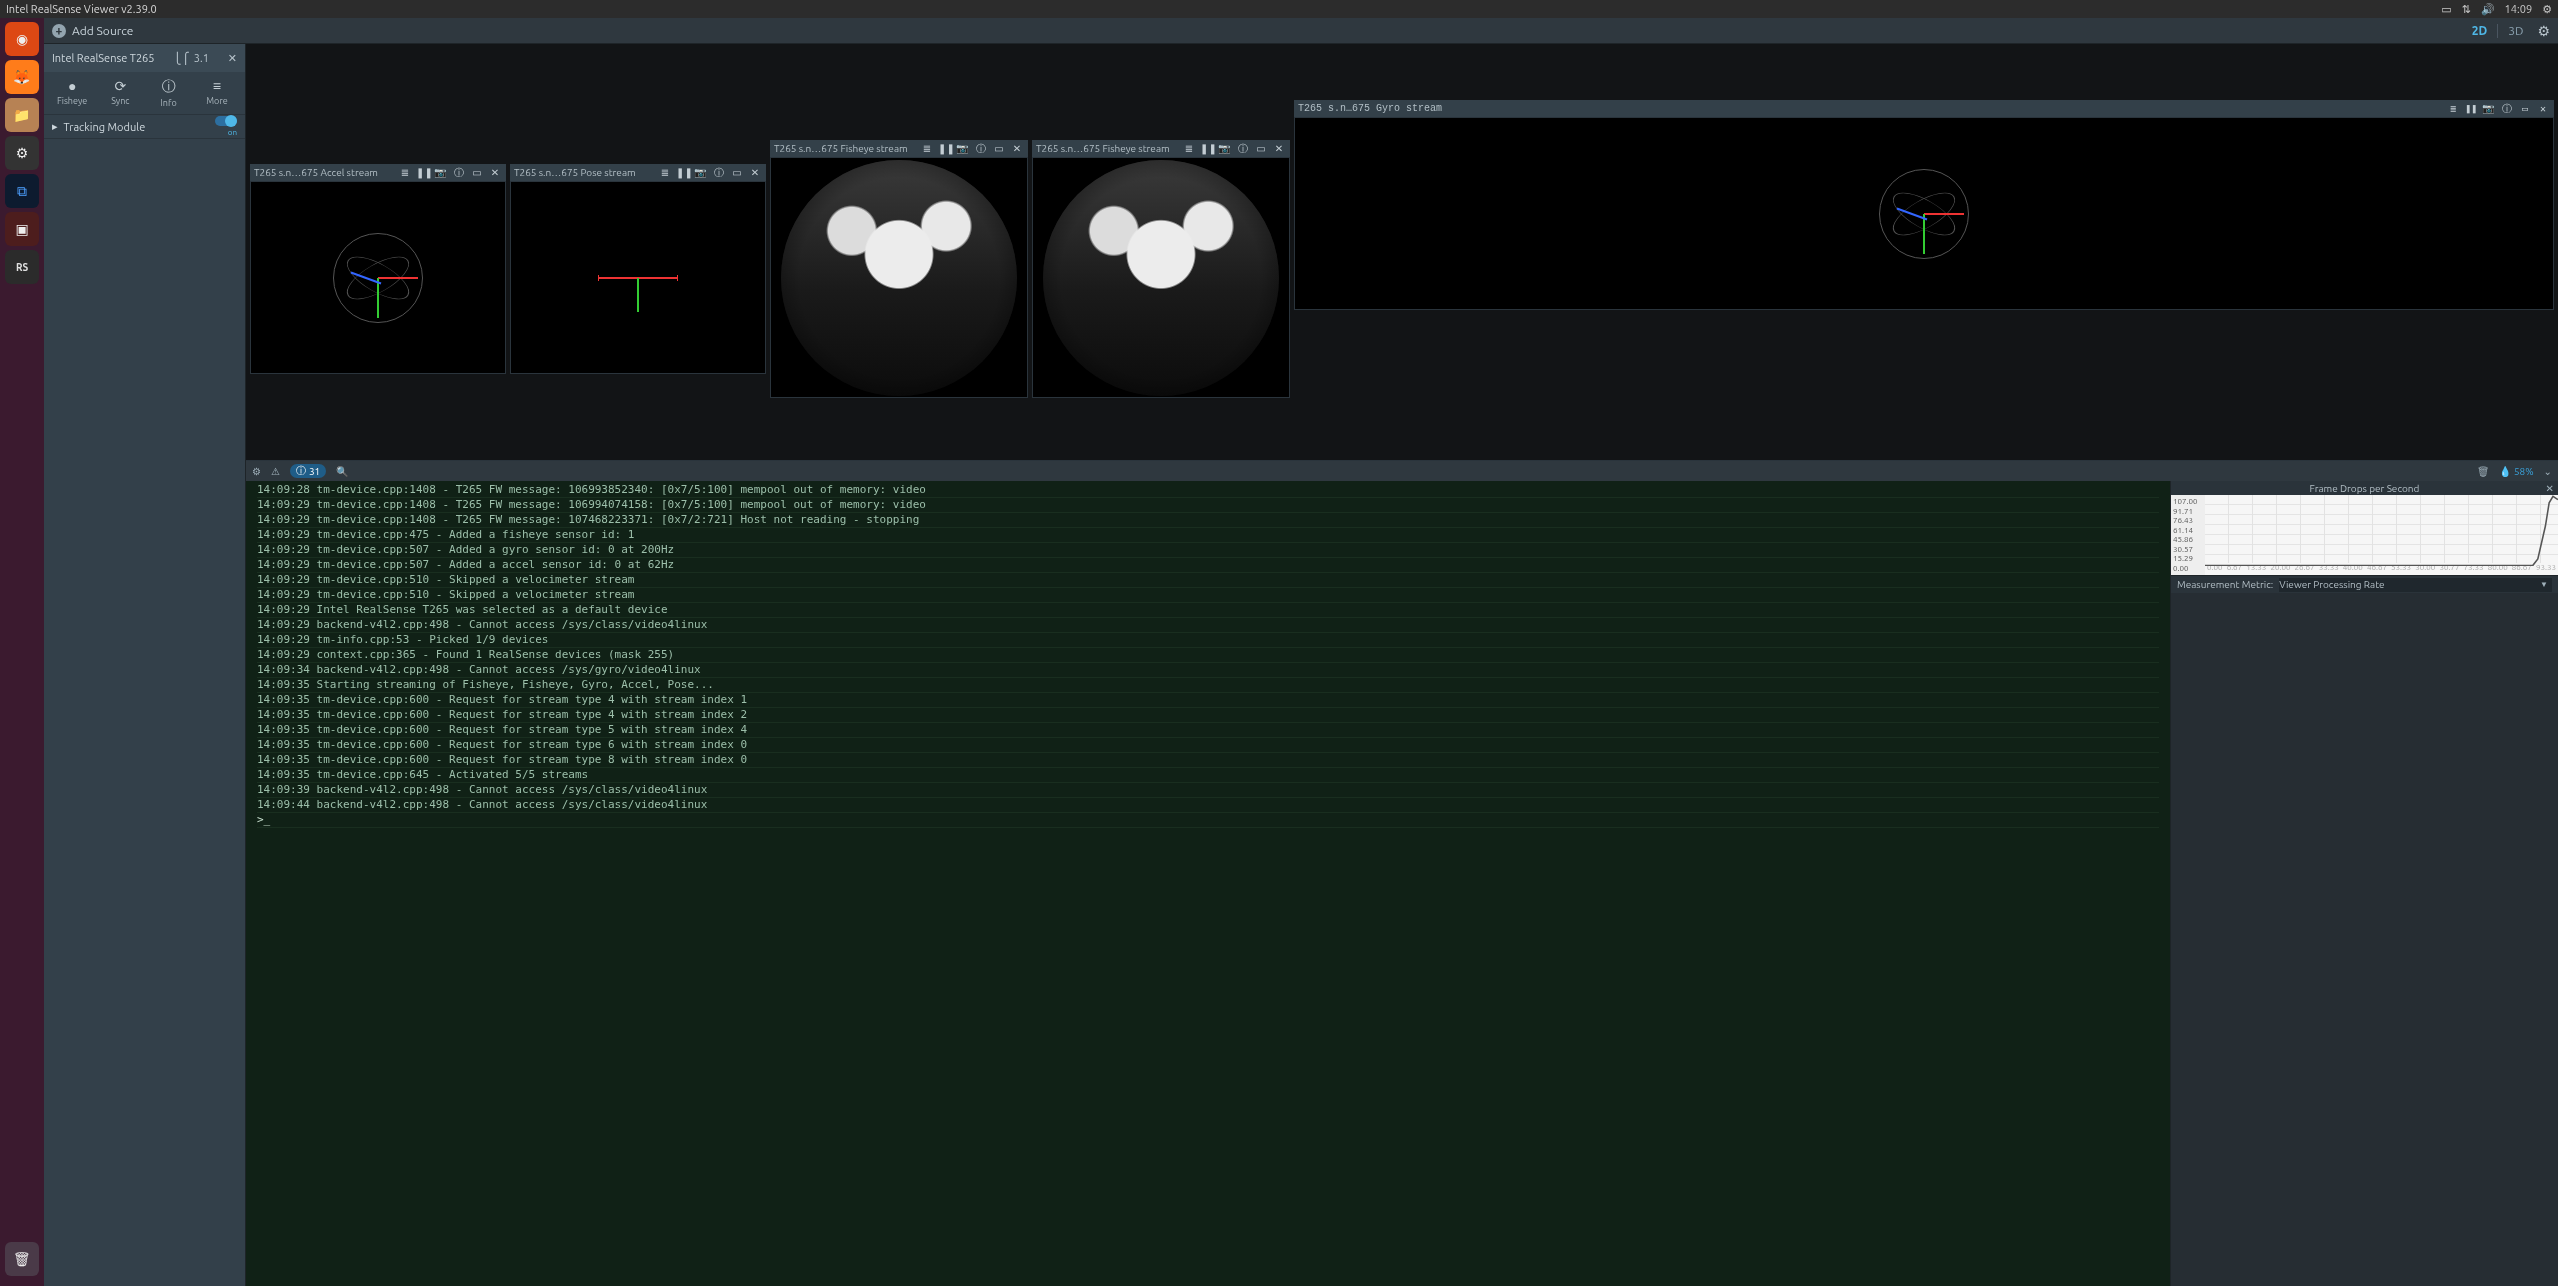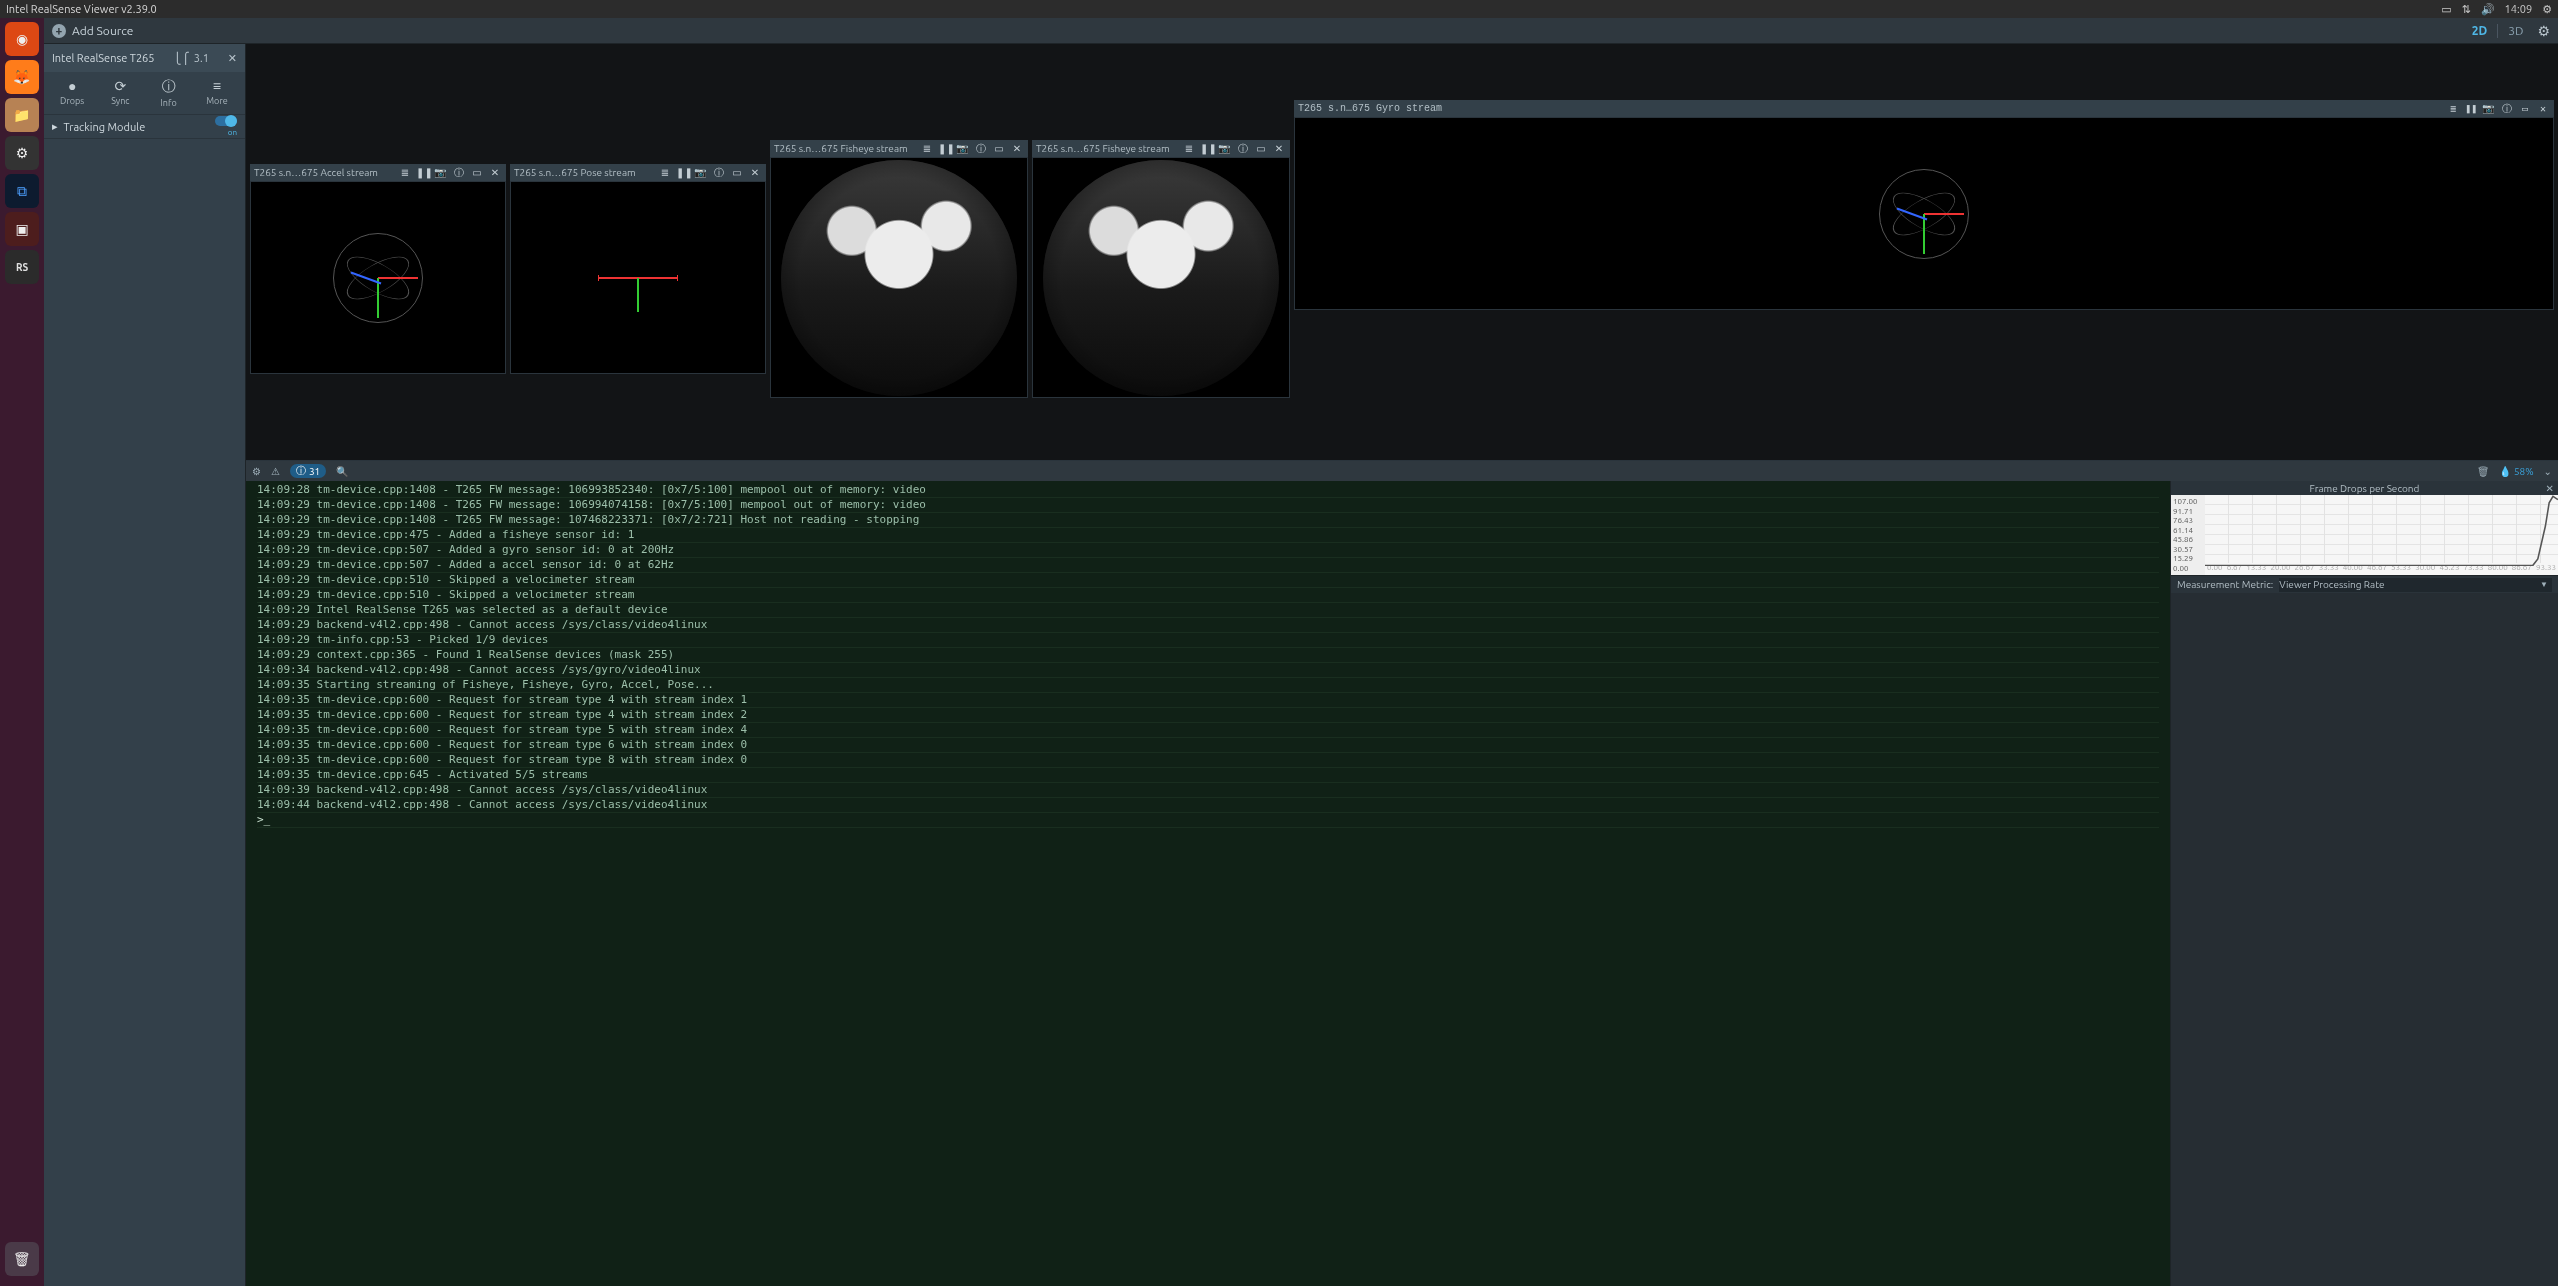--- a/index.html
+++ b/index.html
@@ -244,21 +244,21 @@
         <span>Intel RealSense T265</span>
         <span class="usb">
           <span>⎩⎧</span>
           <span>3.1</span>
         </span>
         <span class="close">✕</span>
       </div>
       <div class="device-actions">
         <div class="act">
             <span class="ic">●</span>
-            <span>Drops</span>
+            <span>Fisheye</span>
           </div>
         <div class="act">
             <span class="ic">⟳</span>
             <span>Sync</span>
           </div>
         <div class="act">
             <span class="ic">ⓘ</span>
             <span>Info</span>
           </div>
         <div class="act">
@@ -442,21 +442,21 @@
                     <span>0.00</span>
                     <span>6.67</span>
                     <span>13.33</span>
                     <span>20.00</span>
                     <span>26.67</span>
                     <span>33.33</span>
                     <span>40.00</span>
                     <span>46.67</span>
                     <span>53.33</span>
                     <span>30.00</span>
-                    <span>45.23</span>
+                    <span>30.77</span>
                     <span>73.33</span>
                     <span>80.00</span>
                     <span>86.67</span>
                     <span>93.33</span>
                   </div>
               </div>
             </div>
             <div class="metric-row">
               <span>Measurement Metric:</span>
               <div class="dd">

